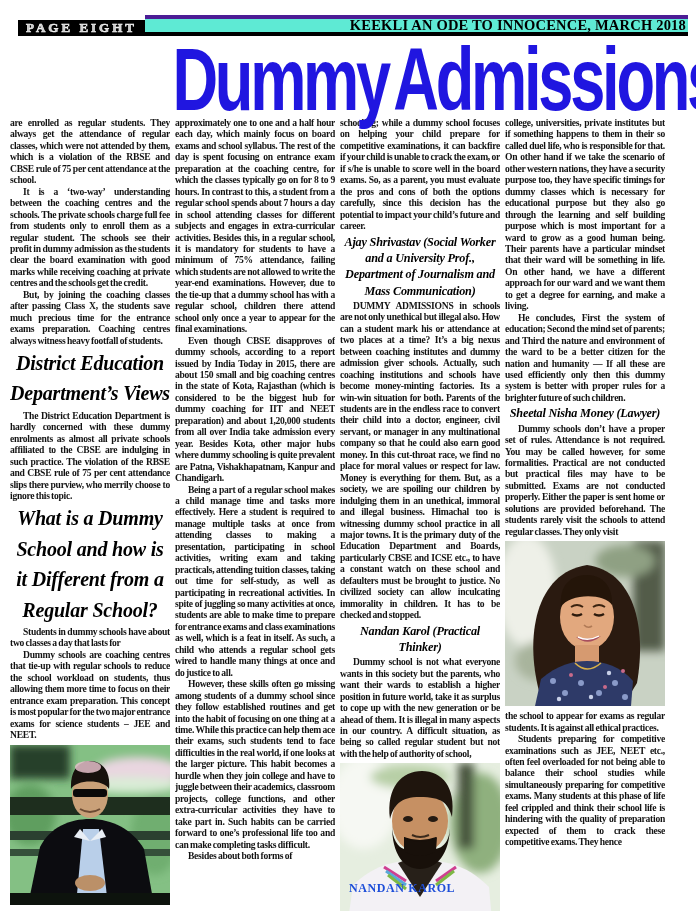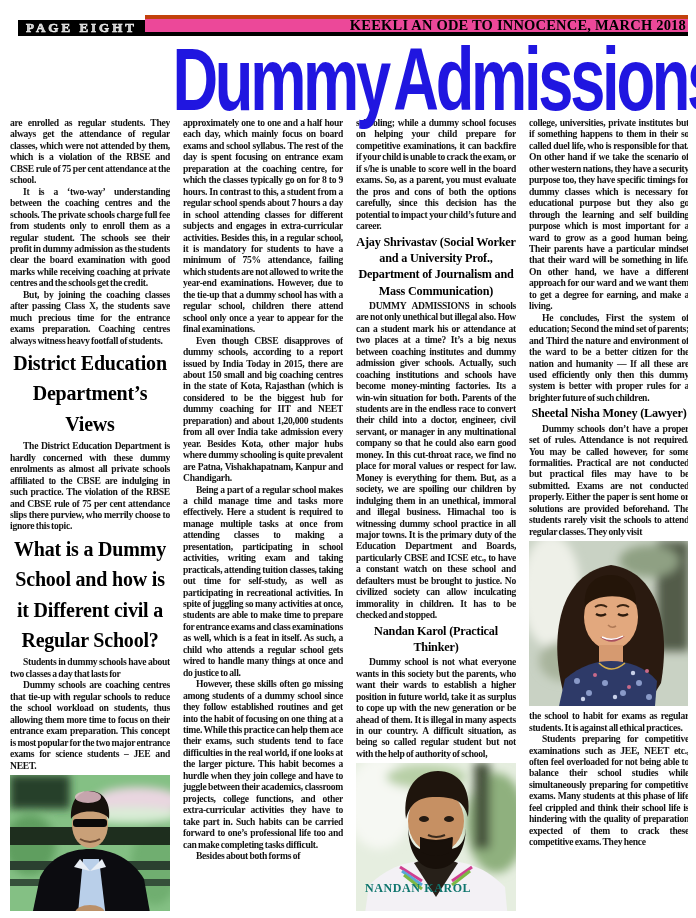--- a/index.html
+++ b/index.html
@@ -3,45 +3,45 @@
 <meta charset="utf-8">
 <style>
   html,body{margin:0;padding:0;background:#888;}
   .page{position:relative;width:696px;height:918px;background:#ffffff;overflow:hidden;
         font-family:"Liberation Serif",serif;}
   
   .masthead{display:flex;align-items:flex-end;margin:22px 8px 0 18px;height:14px;}
   .page-label{background:#000;width:127px;display:flex;align-items:center;justify-content:center;
         font-family:"Liberation Serif",serif;font-weight:bold;font-size:13px;letter-spacing:3px;
         color:#c9c9c9;-webkit-text-stroke:0.6px #f2f2f2;}
-  .masthead-bar{flex:1;border-top:4px solid #c2410c;border-bottom:4px solid #000;background:#ec4899;
+  .masthead-bar{flex:1;border-top:4px solid #4c1d95;border-bottom:4px solid #000;background:#5eead4;
         display:flex;align-items:center;justify-content:flex-end;}
   .masthead-title{font-family:"Liberation Serif",serif;font-weight:bold;font-size:14.5px;
         letter-spacing:0.2px;color:#000;line-height:13px;padding-right:2px;}
   
   .main-title-wrap{height:76px;overflow:visible;text-align:right;}
   .main-title{display:inline-block;margin:0;font-family:"Liberation Sans",sans-serif;
         font-weight:bold;font-size:58px;line-height:58px;letter-spacing:-3px;word-spacing:-6px;
         color:#2016e0;transform:scale(1.09,1.52);transform-origin:center top;white-space:nowrap;}
   
-  .columns{display:flex;gap:13px;margin:5px 8px 0 10px;height:794px;overflow:hidden;}
+  .columns{display:flex;gap:5px;margin:5px 8px 0 10px;height:794px;overflow:hidden;}
   .col{flex:0 0 160px;width:160px;overflow:hidden;}
   p.para{margin:0;color:#131313;font-family:"Liberation Serif",serif;font-weight:bold;
         font-size:9.6px;line-height:11.45px;text-align:justify;
         letter-spacing:-0.28px;word-spacing:-0.6px;text-indent:13px;}
   p.para.cont{text-indent:0;}
   h2.heading{margin:2px 0 1px;color:#000;text-align:center;font-family:"Liberation Serif",serif;
-        font-weight:bold;}
+        font-weight:bold;font-style:italic;}
   h2.heading.large{font-size:20px;line-height:1.52;letter-spacing:-0.2px;}
   h2.heading.small{font-size:12.2px;line-height:1.34;letter-spacing:-0.2px;}
   .photo{position:relative;margin:4px 0;line-height:0;}
   .photo svg{display:block;}
   .photo-caption{position:absolute;left:9px;bottom:27px;line-height:12px;
         font-family:"Liberation Serif",serif;font-weight:bold;font-size:12px;
-        color:#0f766e;letter-spacing:0.6px;}
+        color:#1d4ed8;letter-spacing:0.6px;}
 </style>
 </head>
 <body>
 
 <div class="page">
 
   <div class="masthead">
     <div class="page-label">PAGE EIGHT</div>
     <div class="masthead-bar">
       <span class="masthead-title">KEEKLI AN ODE TO INNOCENCE, MARCH 2018</span>
@@ -52,21 +52,21 @@
     <h1 class="main-title">Dummy Admissions</h1>
   </div>
 
   <div class="columns">
     <div class="col">
         <p class="para cont">are enrolled as regular students. They always get the attendance of regular classes, which were not attended by them, which is a violation of the RBSE and CBSE rule of 75 per cent attendance at the school.</p>
         <p class="para">It is a ‘two-way’ understanding between the coaching centres and the schools. The private schools charge full fee from students only to enroll them as a regular student. The schools see their profit in dummy admission as the students clear the board examination with good marks while receiving coaching at private centres and the schools get the credit.</p>
         <p class="para">But, by joining the coaching classes after passing Class X, the students save much precious time for the entrance exams preparation. Coaching centres always witness heavy footfall of students.</p>
         <h2 class="heading large">District Education Department’s Views</h2>
         <p class="para">The District Education Department is hardly concerned with these dummy enrolments as almost all private schools affiliated to the CBSE are indulging in such practice. The violation of the RBSE and CBSE rule of 75 per cent attendance slips there purview, who merrily choose to ignore this topic.</p>
-        <h2 class="heading large">What is a Dummy School and how is it Different civil a Regular School?</h2>
+        <h2 class="heading large">What is a Dummy School and how is it Different from a Regular School?</h2>
         <p class="para">Students in dummy schools have about two classes a day that lasts for</p>
         <p class="para">Dummy schools are coaching centres that tie-up with regular schools to reduce the school workload on students, thus allowing them more time to focus on their entrance exam preparation. This concept is most popular for the two major entrance exams for science students – JEE and NEET.</p>
         <div class="photo">
     <svg width="160" height="160" viewBox="0 0 160 160">
       <defs>
               <filter id="bmBlur" x="-20%" y="-20%" width="140%" height="140%">
                 <feGaussianBlur stdDeviation="4"></feGaussianBlur>
               </filter>
             </defs>
       <rect width="160" height="160" fill="#84c084"></rect>
@@ -187,18 +187,18 @@
               <circle cx="86" cy="156" r="2.2"></circle>
               <circle cx="104" cy="132" r="2.2"></circle>
       </g>
       <g fill="#c86a8a">
         <circle cx="66" cy="134" r="2"></circle>
               <circle cx="100" cy="146" r="2"></circle>
               <circle cx="118" cy="130" r="2"></circle>
       </g>
     </svg>
   </div>
-        <p class="para cont">the school to habit for exams as regular students. It is against all ethical practices.</p>
+        <p class="para cont">the school to appear for exams as regular students. It is against all ethical practices.</p>
         <p class="para">Students preparing for competitive examinations such as JEE, NEET etc., often feel overloaded for not being able to balance their school studies while simultaneously preparing for competitive exams. Many students at this phase of life feel crippled and think their school life is hindering with the quality of preparation expected of them to crack these competitive exams. They hence</p>
       </div>
   </div>
 
 </div>
 
 </body></html>

